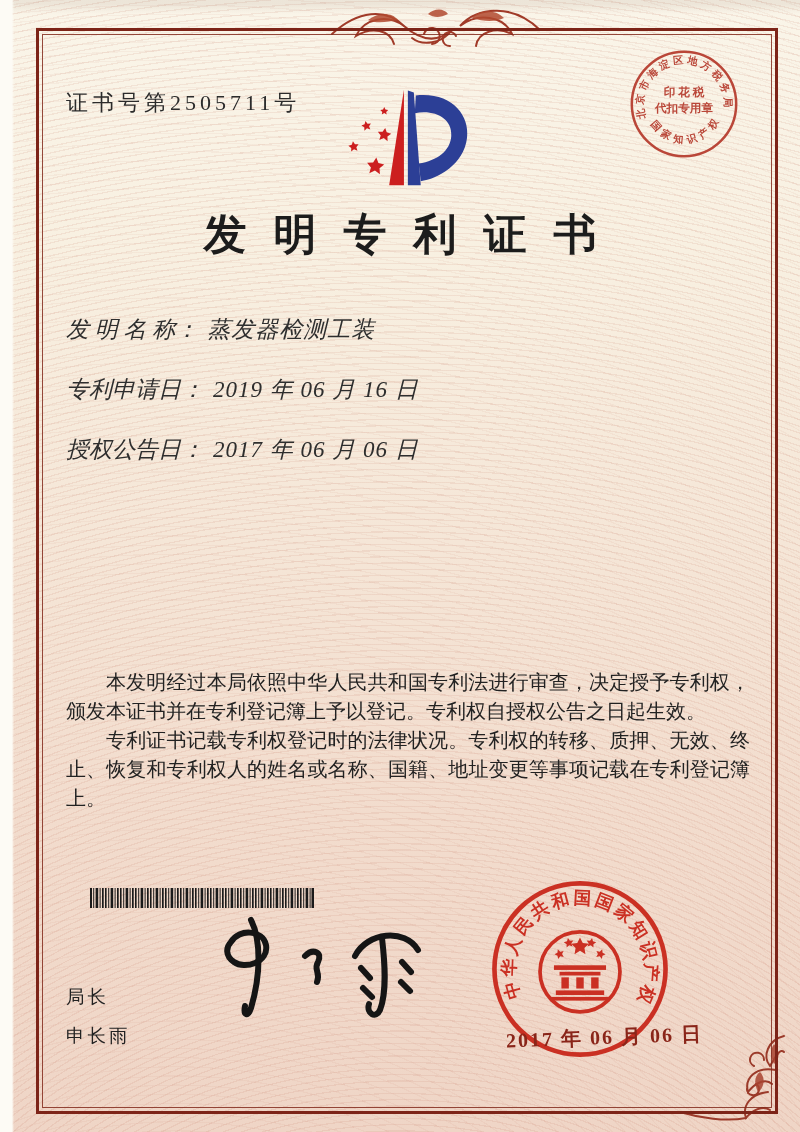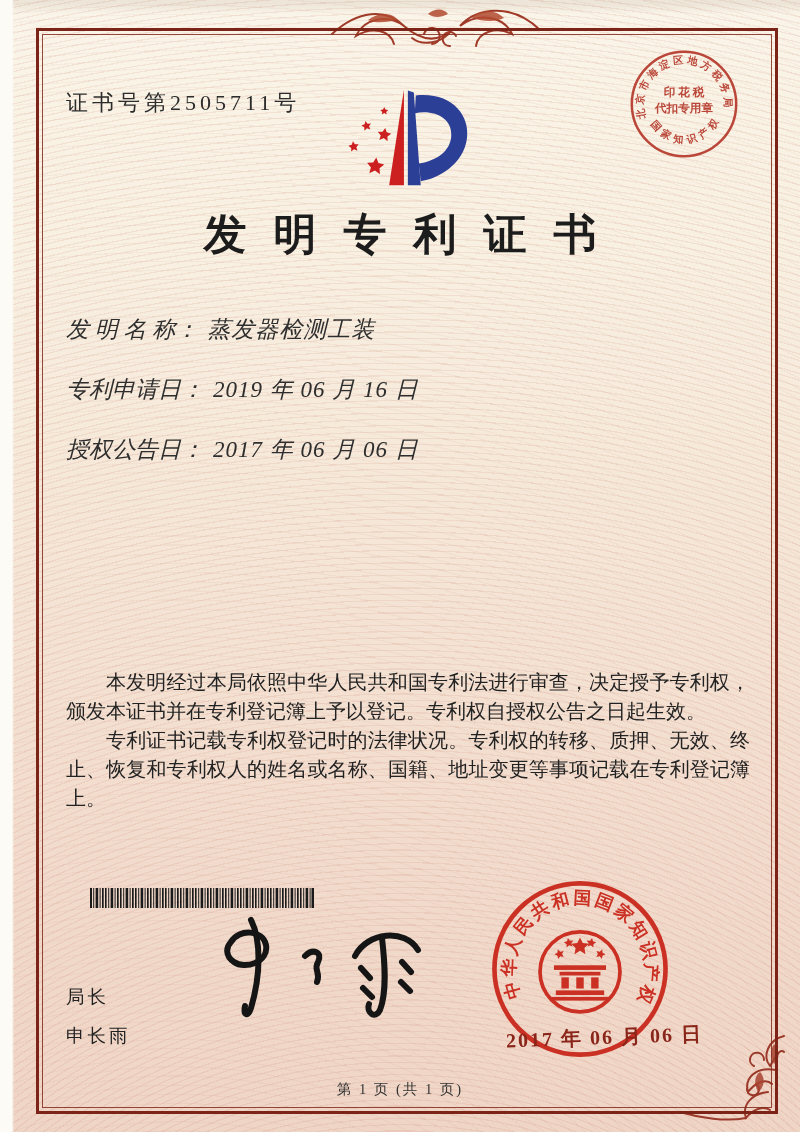--- a/index.html
+++ b/index.html
@@ -213,15 +213,14 @@
       <rect x="80" y="109" width="8" height="12"></rect>
       <rect x="96" y="109" width="8" height="12"></rect>
       <rect x="112" y="109" width="8" height="12"></rect>
       <rect x="74" y="123" width="52" height="5"></rect>
       <rect x="68" y="130" width="64" height="4"></rect>
     </g>
   </svg>
 
   <div class="abs issue-date">2017 年 06 月 06 日</div>
 
-  <div class="abs footer">第 1 页 (共 1 页)</div>
 
 </div>
 
 </body></html>

